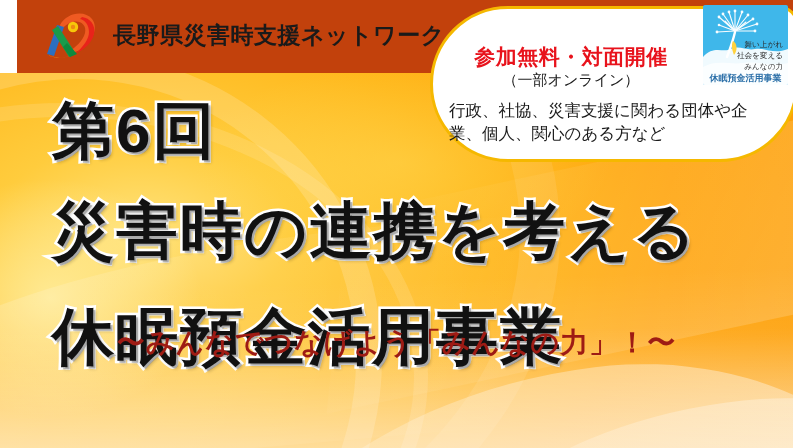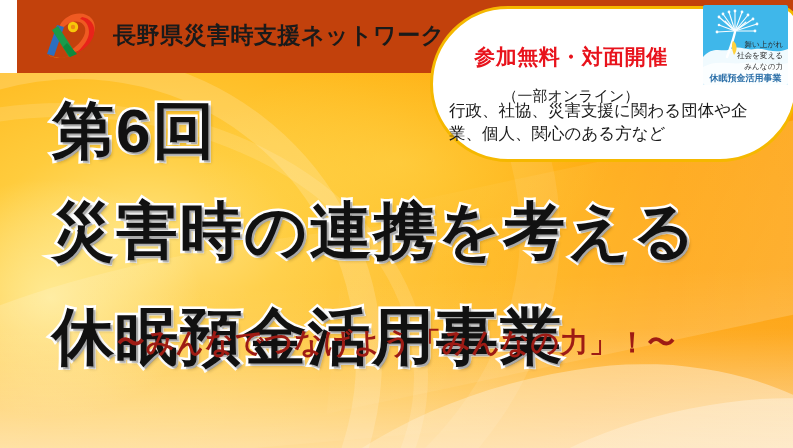--- a/index.html
+++ b/index.html
@@ -169,21 +169,20 @@
   }
   .info-online {
     position: absolute;
     left: 0; right: 86px;
     top: 62px;
     text-align: center;
     font-size: 15px;
     font-weight: 400;
     color: #1a1a1a;
     white-space: nowrap;
-    margin-top: 16px;
   }
   .info-target {
     position: absolute;
     left: 16px; right: 16px;
     top: 90px;
     text-align: left;
     font-size: 16.5px;
     line-height: 1.42;
     color: #1a1a1a;
     font-weight: 400;

